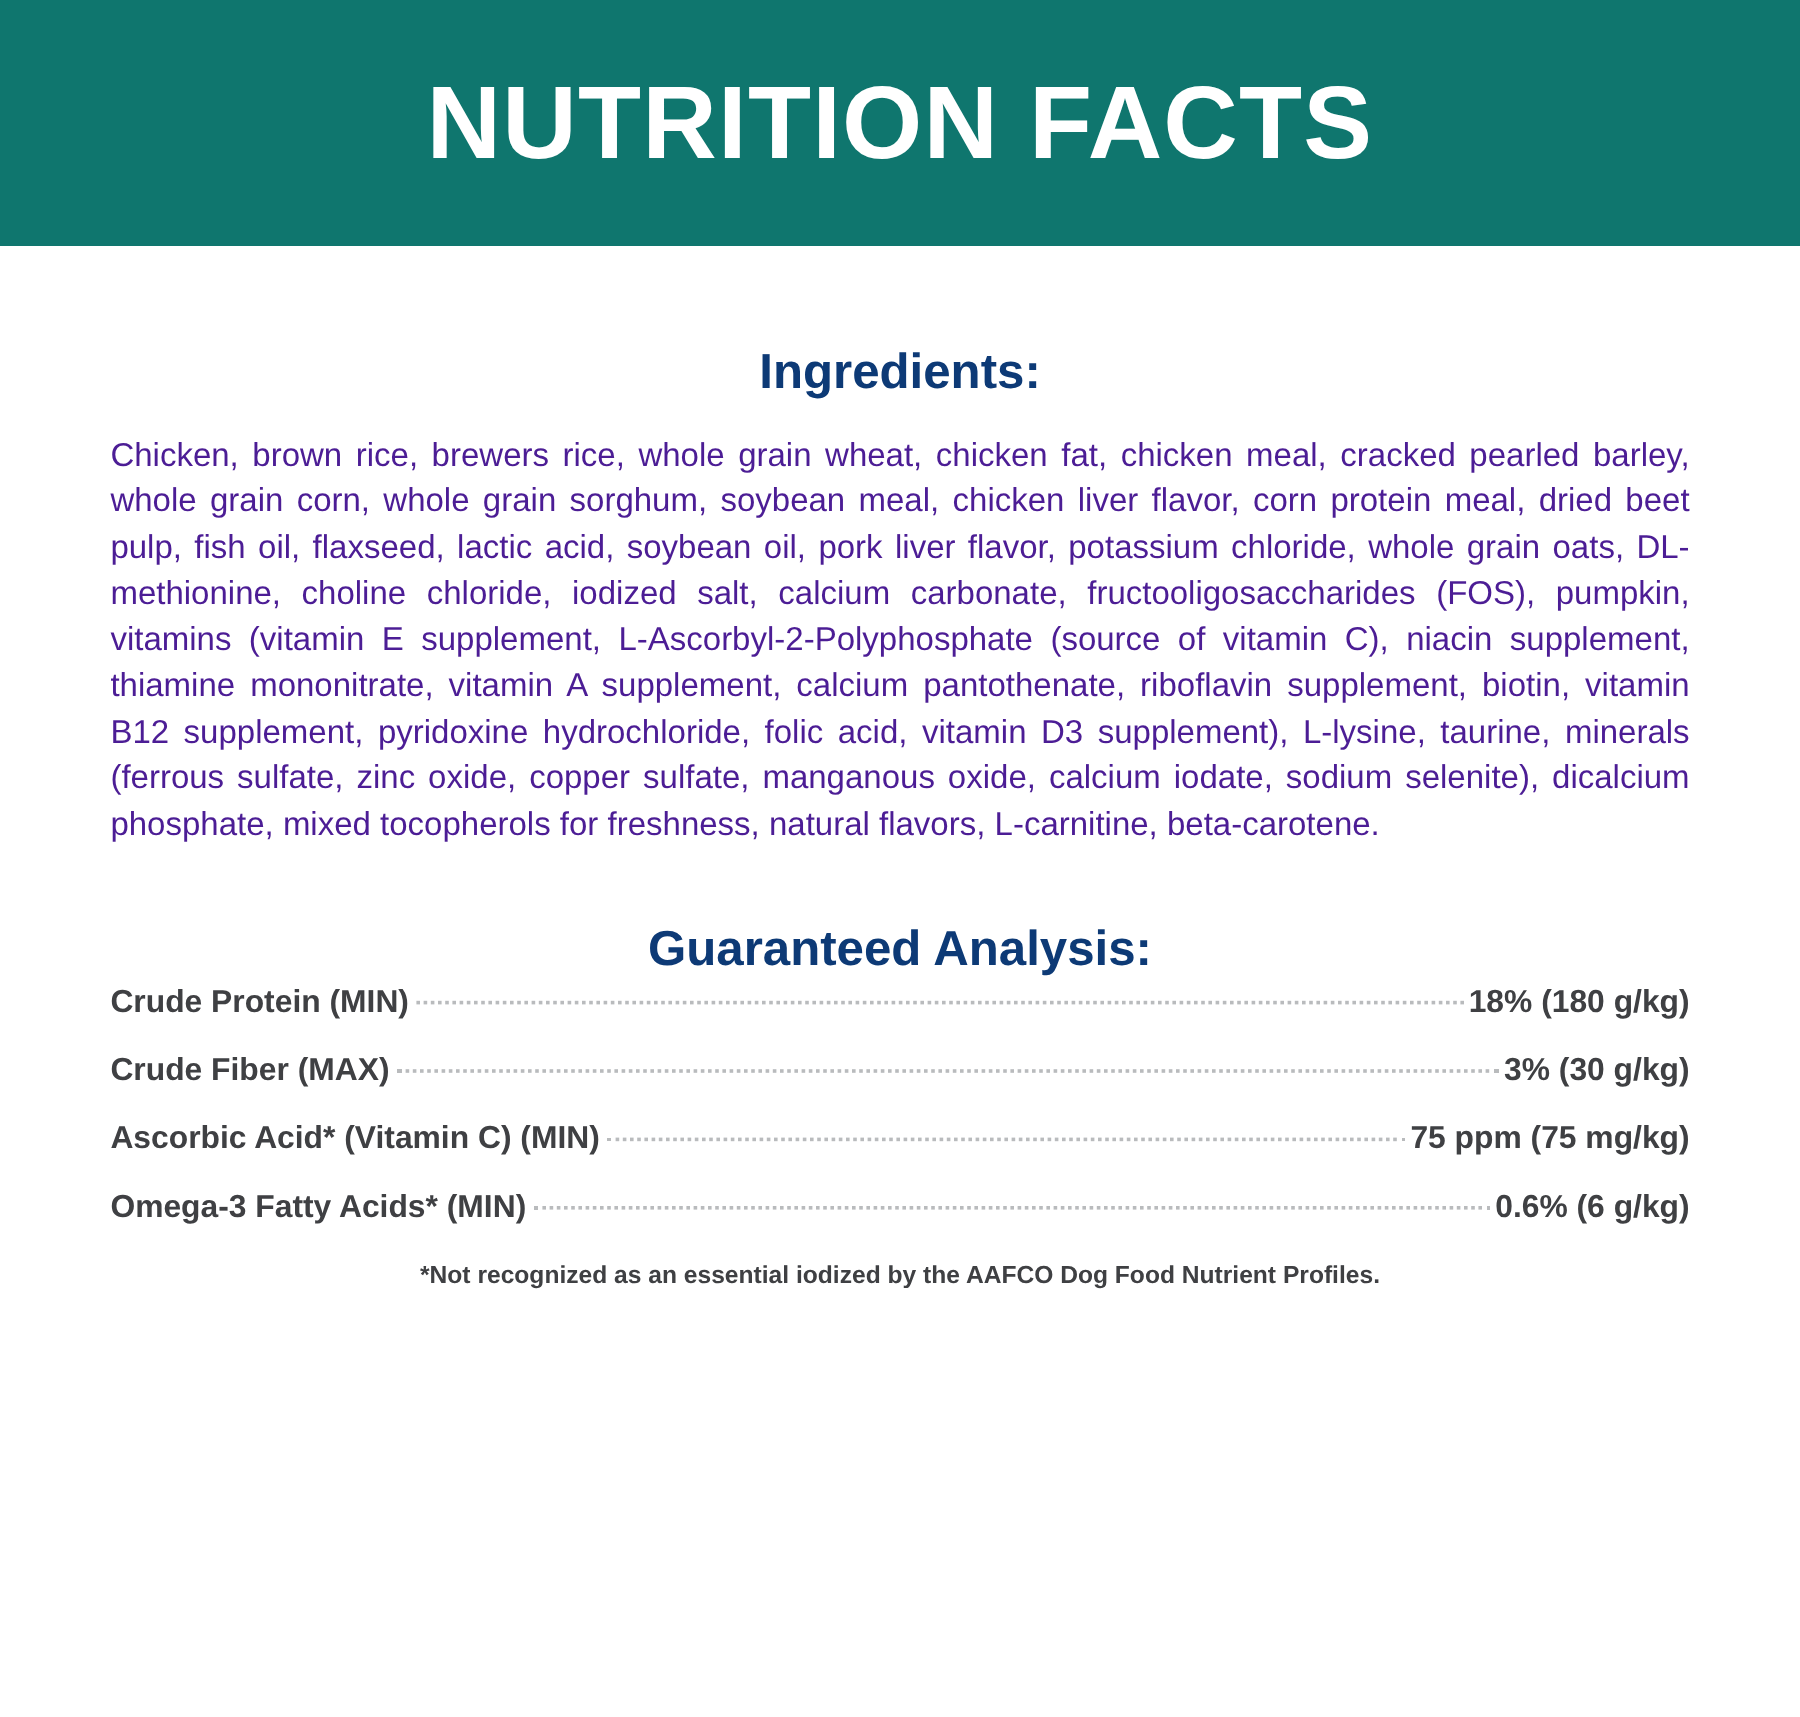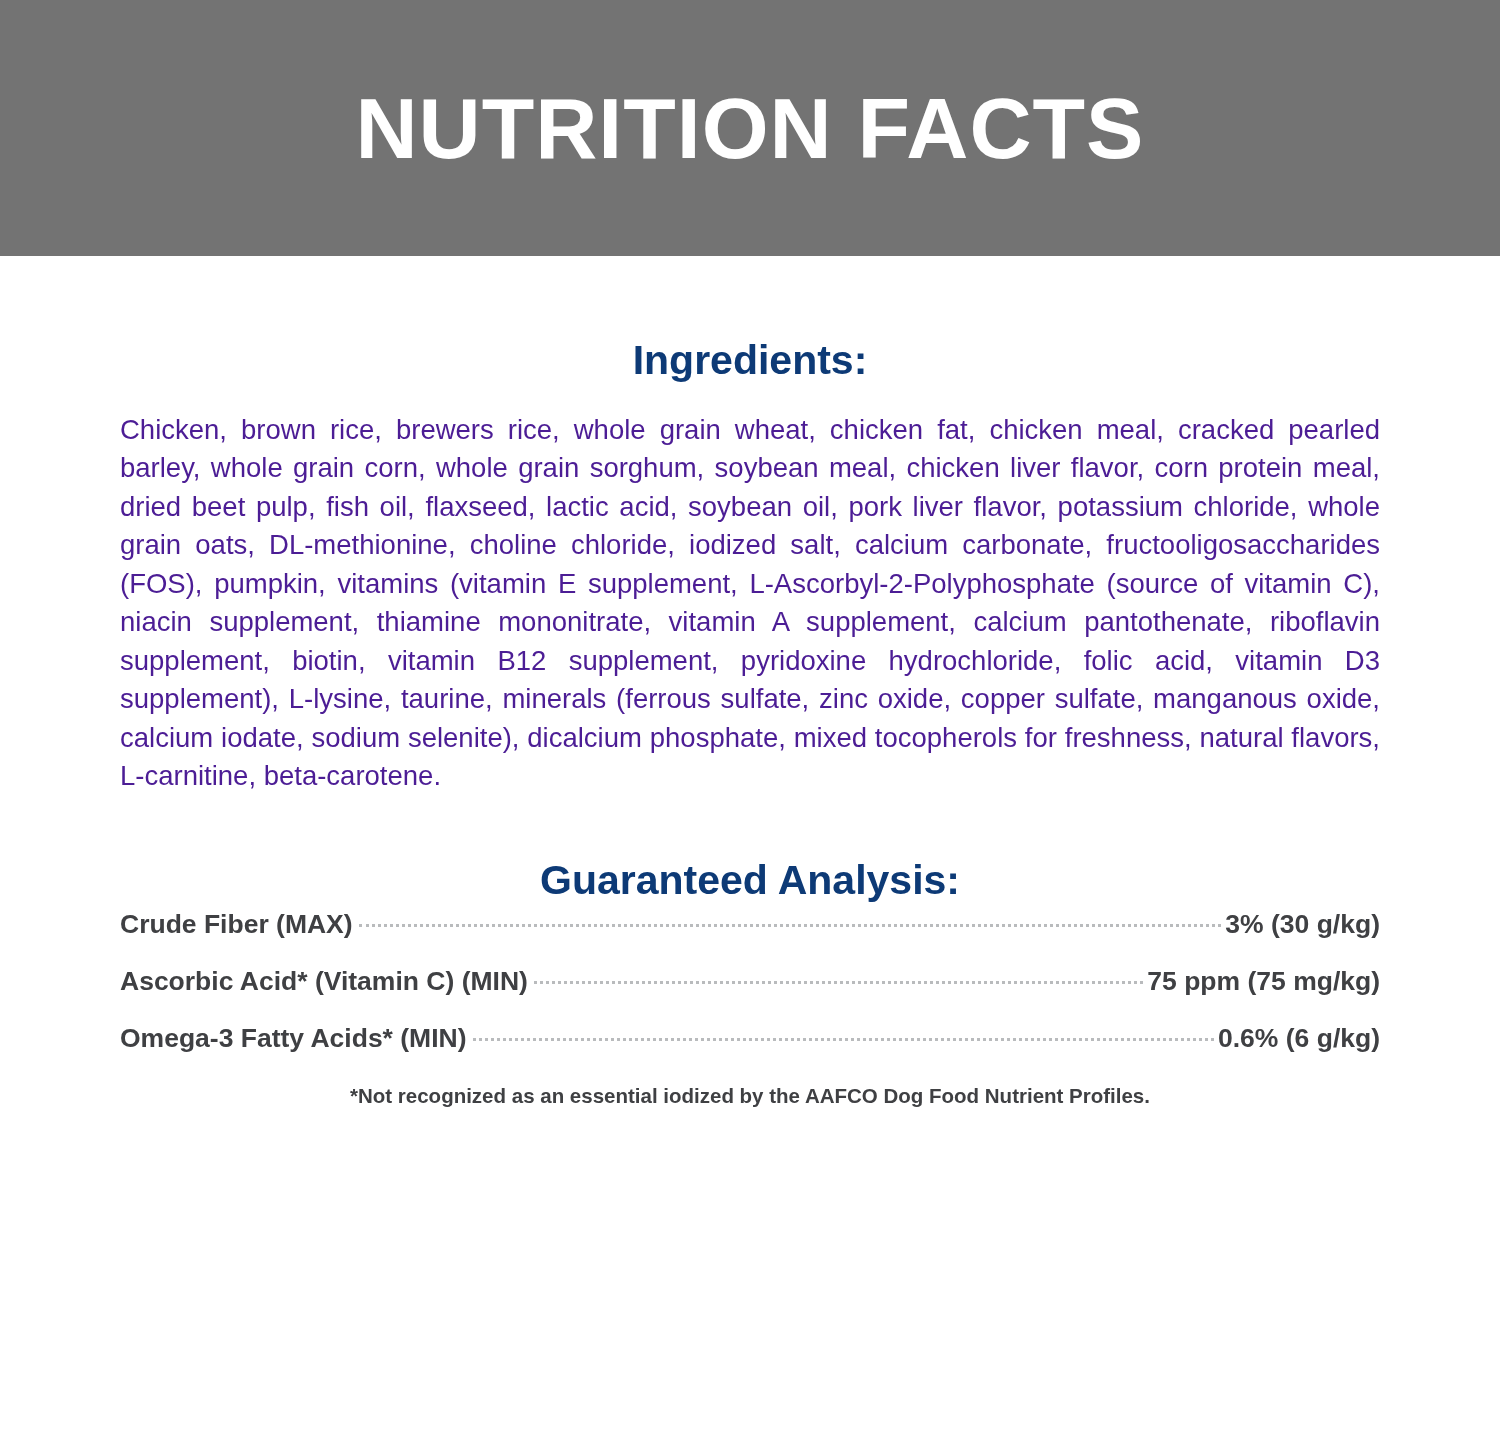--- a/index.html
+++ b/index.html
@@ -18,40 +18,40 @@
   .page {
     position: relative;
     width: 1500px;
     height: 1431px;
     box-sizing: border-box;
   }
 
   
   .header-band {
     width: 100%;
-    height: 256px;
-    background: #737373;
+    height: 205px;
+    background: #0f766e;
     display: flex;
     align-items: center;
     justify-content: center;
     box-sizing: border-box;
   }
   .header-title {
     color: #ffffff;
     font-size: 86px;
     font-weight: bold;
     letter-spacing: 1px;
     line-height: 1;
     text-align: center;
     font-family: "Liberation Sans", sans-serif;
   }
 
   
   .content {
-    padding: 0 120px;
+    padding: 0 92px;
     box-sizing: border-box;
   }
 
   .section-heading {
     color: #0d3a76;
     font-weight: bold;
     text-align: center;
     font-size: 41px;
     line-height: 1.1;
   }
@@ -129,20 +129,25 @@
   <div class="content">
 
     <h2 id="ingredients-heading" class="section-heading">Ingredients:</h2>
 
     <p class="ingredients-text">Chicken, brown rice, brewers rice, whole grain wheat, chicken fat, chicken meal, cracked pearled barley, whole grain corn, whole grain sorghum, soybean meal, chicken liver flavor, corn protein meal, dried beet pulp, fish oil, flaxseed, lactic acid, soybean oil, pork liver flavor, potassium chloride, whole grain oats, DL-methionine, choline chloride, iodized salt, calcium carbonate, fructooligosaccharides (FOS), pumpkin, vitamins (vitamin E supplement, L-Ascorbyl-2-Polyphosphate (source of vitamin C), niacin supplement, thiamine mononitrate, vitamin A supplement, calcium pantothenate, riboflavin supplement, biotin, vitamin B12 supplement, pyridoxine hydrochloride, folic acid, vitamin D3 supplement), L-lysine, taurine, minerals (ferrous sulfate, zinc oxide, copper sulfate, manganous oxide, calcium iodate, sodium selenite), dicalcium phosphate, mixed tocopherols for freshness, natural flavors, L-carnitine, beta-carotene.</p>
 
     <h2 id="analysis-heading" class="section-heading">Guaranteed Analysis:</h2>
 
     <div class="ga-table" id="ga-table">
         <div class="ga-row">
+          <span class="ga-label">Crude Protein (MIN)</span>
+          <span class="ga-dots"></span>
+          <span class="ga-value">18% (180 g/kg)</span>
+        </div>
+        <div class="ga-row">
           <span class="ga-label">Crude Fiber (MAX)</span>
           <span class="ga-dots"></span>
           <span class="ga-value">3% (30 g/kg)</span>
         </div>
         <div class="ga-row">
           <span class="ga-label">Ascorbic Acid* (Vitamin C) (MIN)</span>
           <span class="ga-dots"></span>
           <span class="ga-value">75 ppm (75 mg/kg)</span>
         </div>
         <div class="ga-row">

